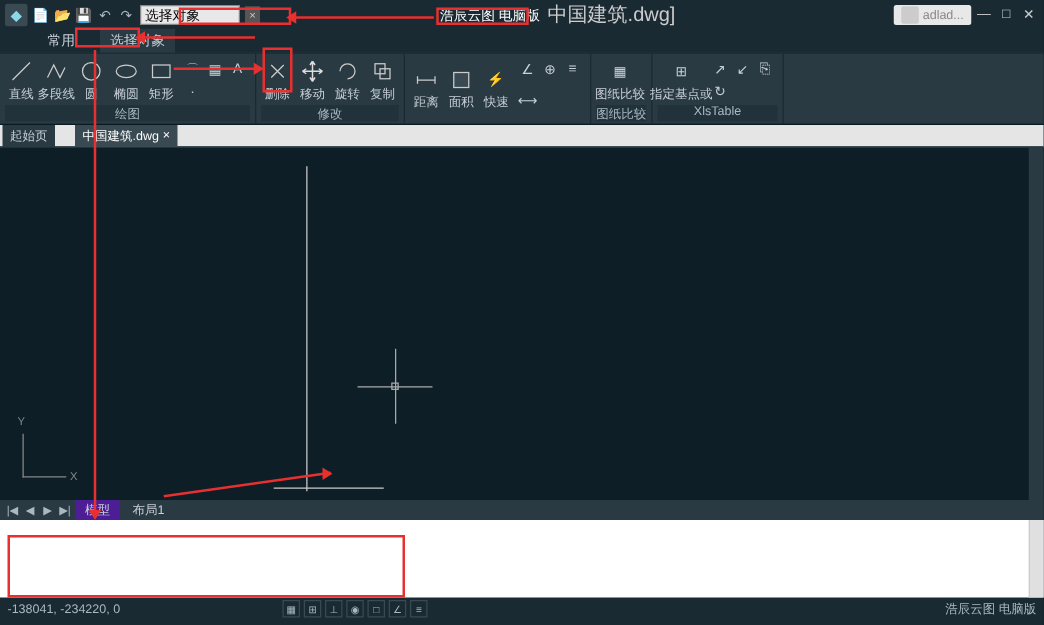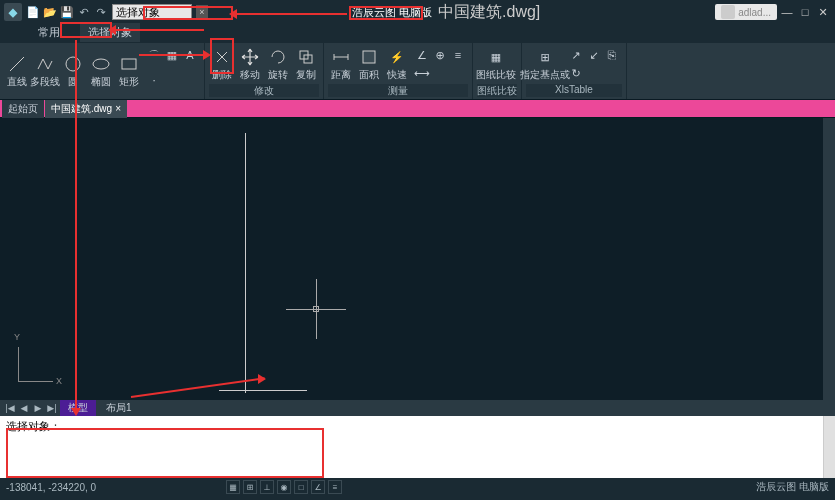--- a/index.html
+++ b/index.html
@@ -5,37 +5,37 @@
 *{margin:0;padding:0;box-sizing:border-box;font-family:"Microsoft YaHei",sans-serif}
 body{background:#1a2a33;width:835px;height:500px;overflow:hidden;font-size:11px;color:#c8d0d8}
 .titlebar{height:24px;background:#1a2a33;display:flex;align-items:center;padding:0 4px;gap:4px}
 .logo{width:18px;height:18px;background:#3a4a53;border-radius:2px;display:flex;align-items:center;justify-content:center;color:#88d8e8;font-weight:bold}
 .qat{display:flex;gap:3px;align-items:center}
 .qat-icon{width:14px;height:14px;display:flex;align-items:center;justify-content:center;color:#aab8c0}
 .search-box{width:80px;height:16px;background:#e8e8e8;border:1px solid #888;padding:0 3px;color:#000;display:flex;align-items:center}
 .search-x{width:12px;height:14px;background:#555;color:#ccc;display:flex;align-items:center;justify-content:center;font-size:9px}
 .title-text{margin-left:140px;color:#fff;font-size:11px}
 .title-text2{margin-left:2px;color:#ccc;font-size:16px}
-.win-ctrl{margin-left:auto;display:flex;gap:2px;align-items:center}
+.win-ctrl{margin-left:auto;display:flex;gap:2px;align-items:flex-start}
 .user-badge{background:#e8e8e8;color:#888;padding:1px 6px;border-radius:2px;display:flex;align-items:center;gap:3px;font-size:10px}
 .avatar{width:14px;height:14px;background:#ccc;border-radius:2px}
 .win-btn{width:16px;height:14px;color:#ccc;display:flex;align-items:center;justify-content:center;font-size:11px}
 .tabs-row{height:18px;background:#1a2a33;display:flex;align-items:flex-end;padding-left:30px;gap:12px}
 .tab{padding:2px 8px;color:#c8d0d8;font-size:11px}
 .tab.active{background:#2a3a43}
 .ribbon{height:58px;background:#2a3a43;display:flex;border-top:1px solid #1a2a33;border-bottom:1px solid #0a1a23}
 .rgroup{display:flex;flex-direction:column;border-right:1px solid #1a2a33;padding:2px 4px}
 .rgroup-btns{display:flex;flex:1;gap:2px}
 .rgroup-label{height:13px;text-align:center;font-size:10px;color:#aab8c0;background:#22323b}
 .rbtn{width:26px;display:flex;flex-direction:column;align-items:center;justify-content:center;gap:1px;color:#c8d0d8}
 .rbtn-icon{width:20px;height:20px;display:flex;align-items:center;justify-content:center}
 .rbtn-label{font-size:10px;white-space:nowrap}
 .small-icons{display:flex;flex-wrap:wrap;width:56px;gap:2px;padding:2px}
 .sicon{width:16px;height:16px;display:flex;align-items:center;justify-content:center}
-.doctabs{height:18px;background:#ec4899;display:flex;align-items:center;padding-left:2px;gap:1px;border-bottom:1px solid #0a1a23}
+.doctabs{height:18px;background:#e5e5e5;display:flex;align-items:center;padding-left:2px;gap:16px;border-bottom:1px solid #0a1a23}
 .doctab{padding:2px 6px;background:#2a3a43;color:#c8d0d8;font-size:10px;display:flex;align-items:center;gap:3px}
 .doctab.active{background:#3a4a53;color:#fff}
 .canvas{height:282px;background:#0e1e27;position:relative}
 .ucs{position:absolute;left:18px;bottom:18px;width:40px;height:40px}
 .ucs-x{position:absolute;bottom:0;left:0;width:35px;border-top:1px solid #888}
 .ucs-y{position:absolute;bottom:0;left:0;height:35px;border-left:1px solid #888}
 .ucs-xlbl{position:absolute;bottom:-4px;left:38px;color:#888;font-size:9px}
 .ucs-ylbl{position:absolute;top:-10px;left:-4px;color:#888;font-size:9px}
 .geom1{position:absolute;left:245px;top:15px;width:1px;height:260px;background:#ccc}
 .geom2{position:absolute;left:219px;top:272px;width:88px;height:1px;background:#ccc}
@@ -134,20 +134,21 @@
           </div>
           <div class="rbtn-label">矩形</div>
         </div>
       <div class="small-icons">
         <div class="sicon">⌒</div>
         <div class="sicon">▦</div>
         <div class="sicon">A</div>
         <div class="sicon">·</div>
       </div>
     </div>
+    <div class="rgroup-label">绘图</div>
   </div>
 
   <div class="rgroup">
     <div class="rgroup-btns">
       <div class="rbtn">
           <div class="rbtn-icon">
             <svg width="18" height="18">
               <path d="M4 4 L14 14 M14 4 L4 14" stroke="#ccc"></path>
             </svg>
           </div>
@@ -206,21 +207,20 @@
           <div class="rbtn-icon">⚡</div>
           <div class="rbtn-label">快速</div>
         </div>
       <div class="small-icons">
         <div class="sicon">∠</div>
         <div class="sicon">⊕</div>
         <div class="sicon">≡</div>
         <div class="sicon">⟷</div>
       </div>
     </div>
-    <div class="rgroup-label">测量</div>
   </div>
 
   <div class="rgroup">
     <div class="rgroup-btns">
       <div class="rbtn" style="width:38px">
           <div class="rbtn-icon">▦</div>
           <div class="rbtn-label">图纸比较</div>
         </div>
     </div>
     <div class="rgroup-label">图纸比较</div>
@@ -271,21 +271,20 @@
 <div class="modelbar">
   <div class="nav-arrow">|◀</div>
   <div class="nav-arrow">◀</div>
   <div class="nav-arrow">▶</div>
   <div class="nav-arrow">▶|</div>
   <div class="model-tab active">模型</div>
   <div class="model-tab">布局1</div>
 </div>
 
 <div class="cmdwin">
-  <div>选择对象：</div>
   <div class="scrollv2"></div>
 </div>
 
 <div class="statusbar">
   <span>-138041, -234220, 0</span>
   <div class="status-icons">
     <div class="sticon">▦</div>
     <div class="sticon">⊞</div>
     <div class="sticon">⊥</div>
     <div class="sticon">◉</div>

